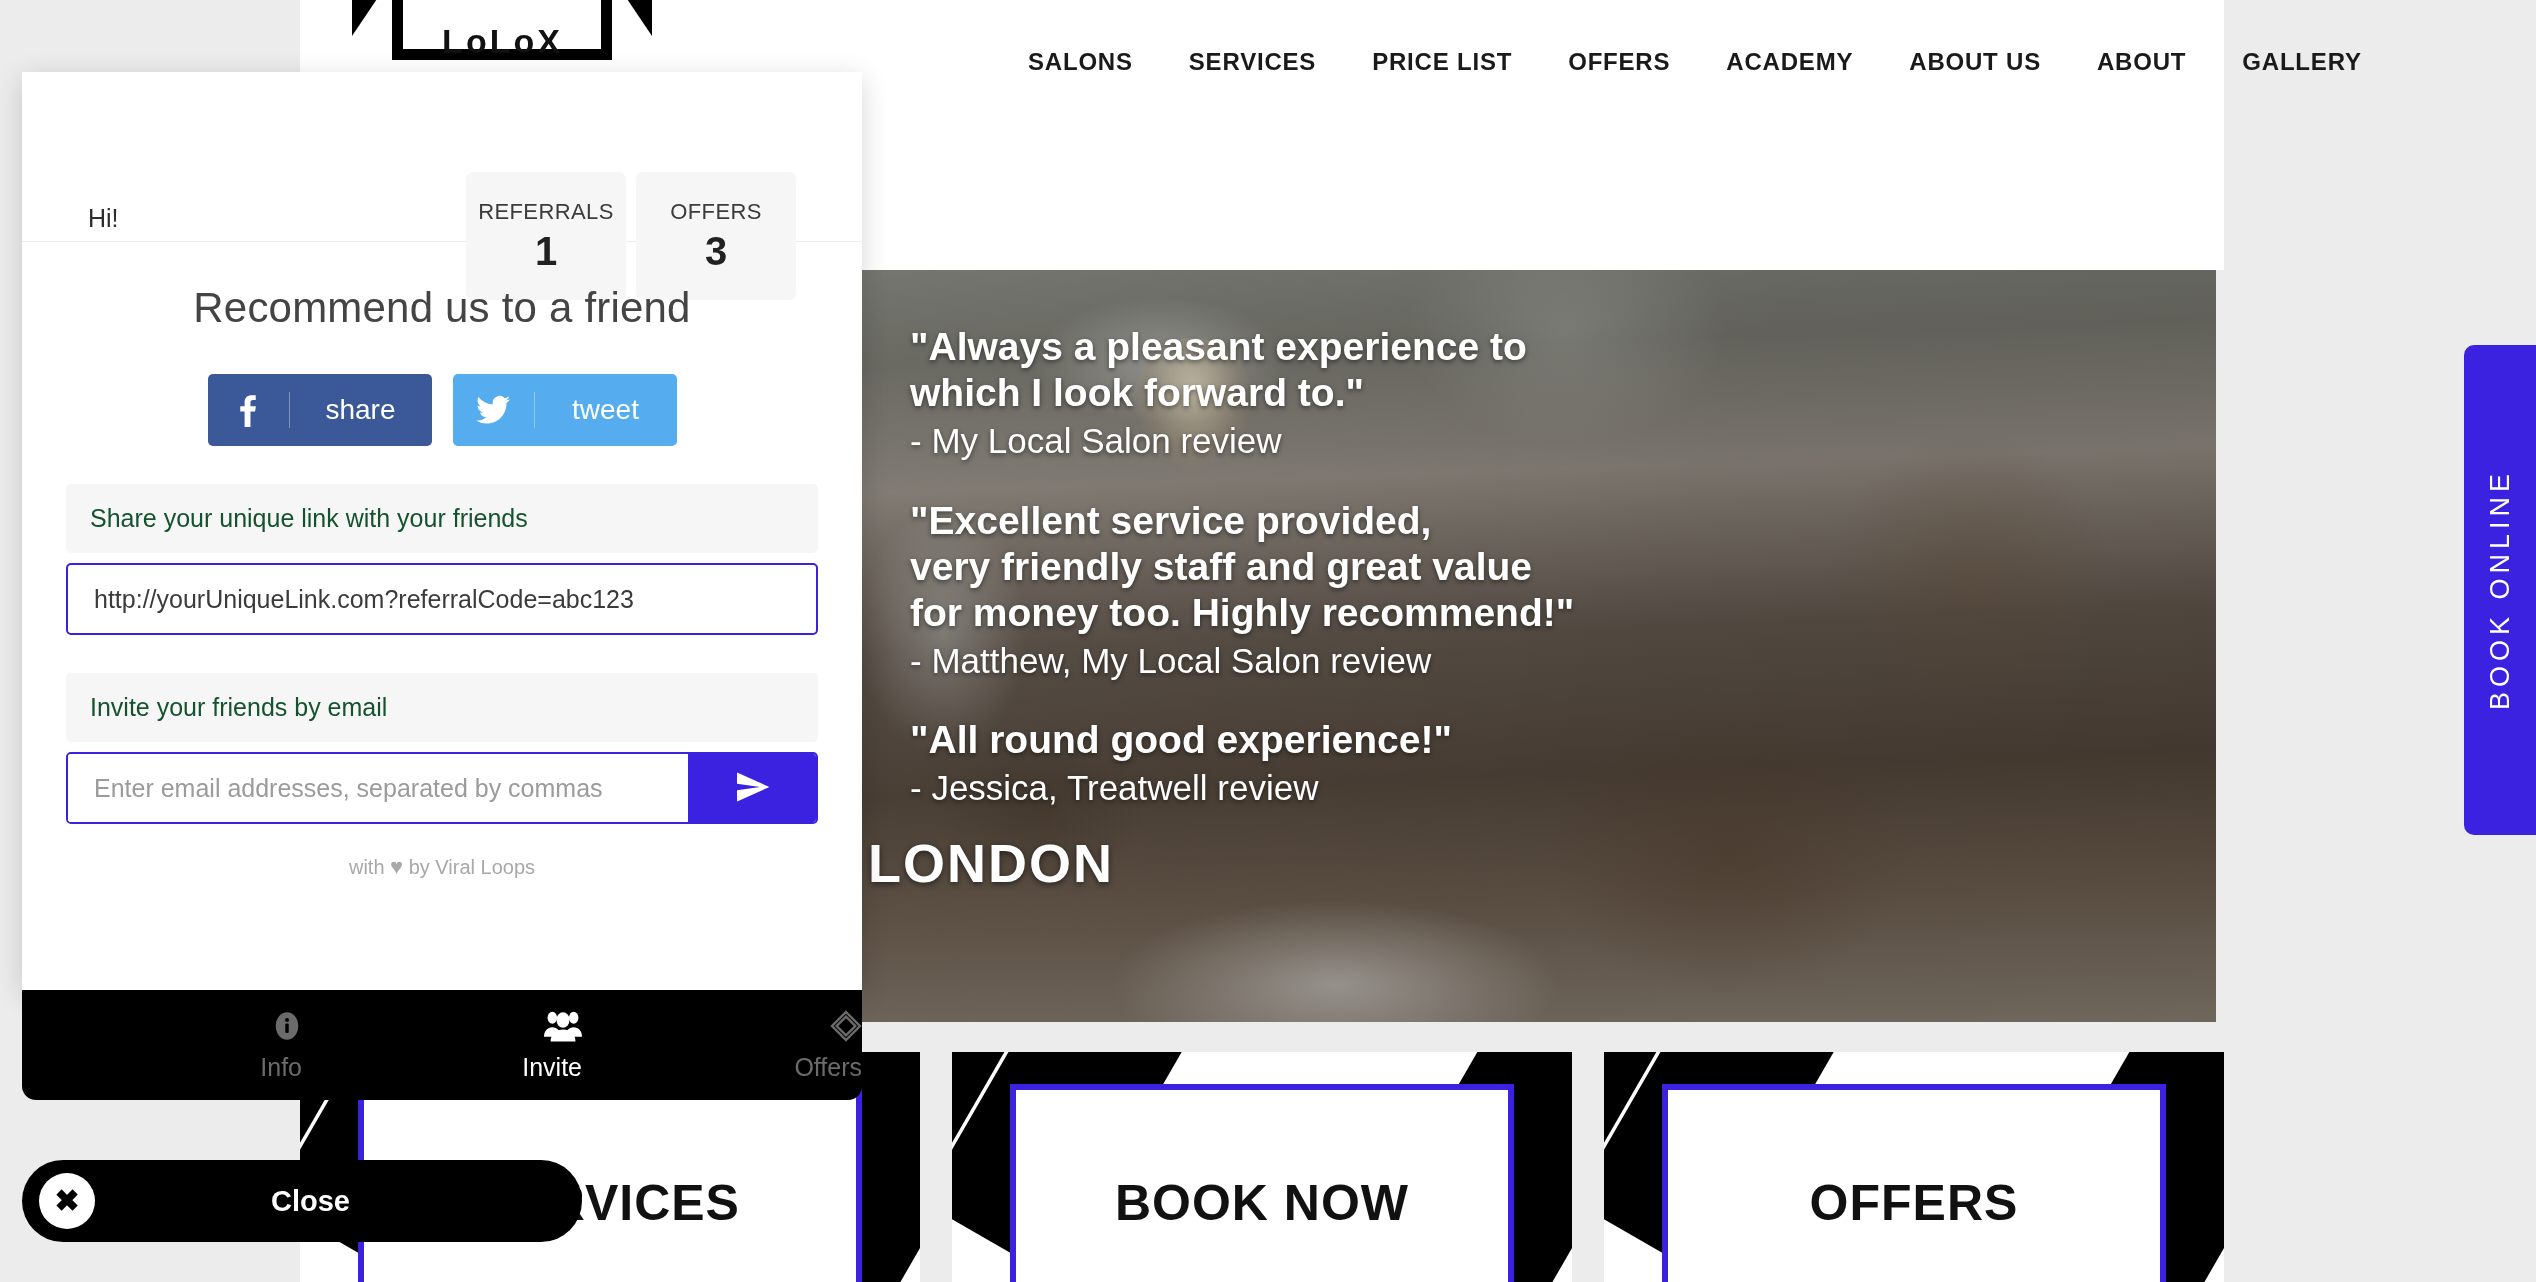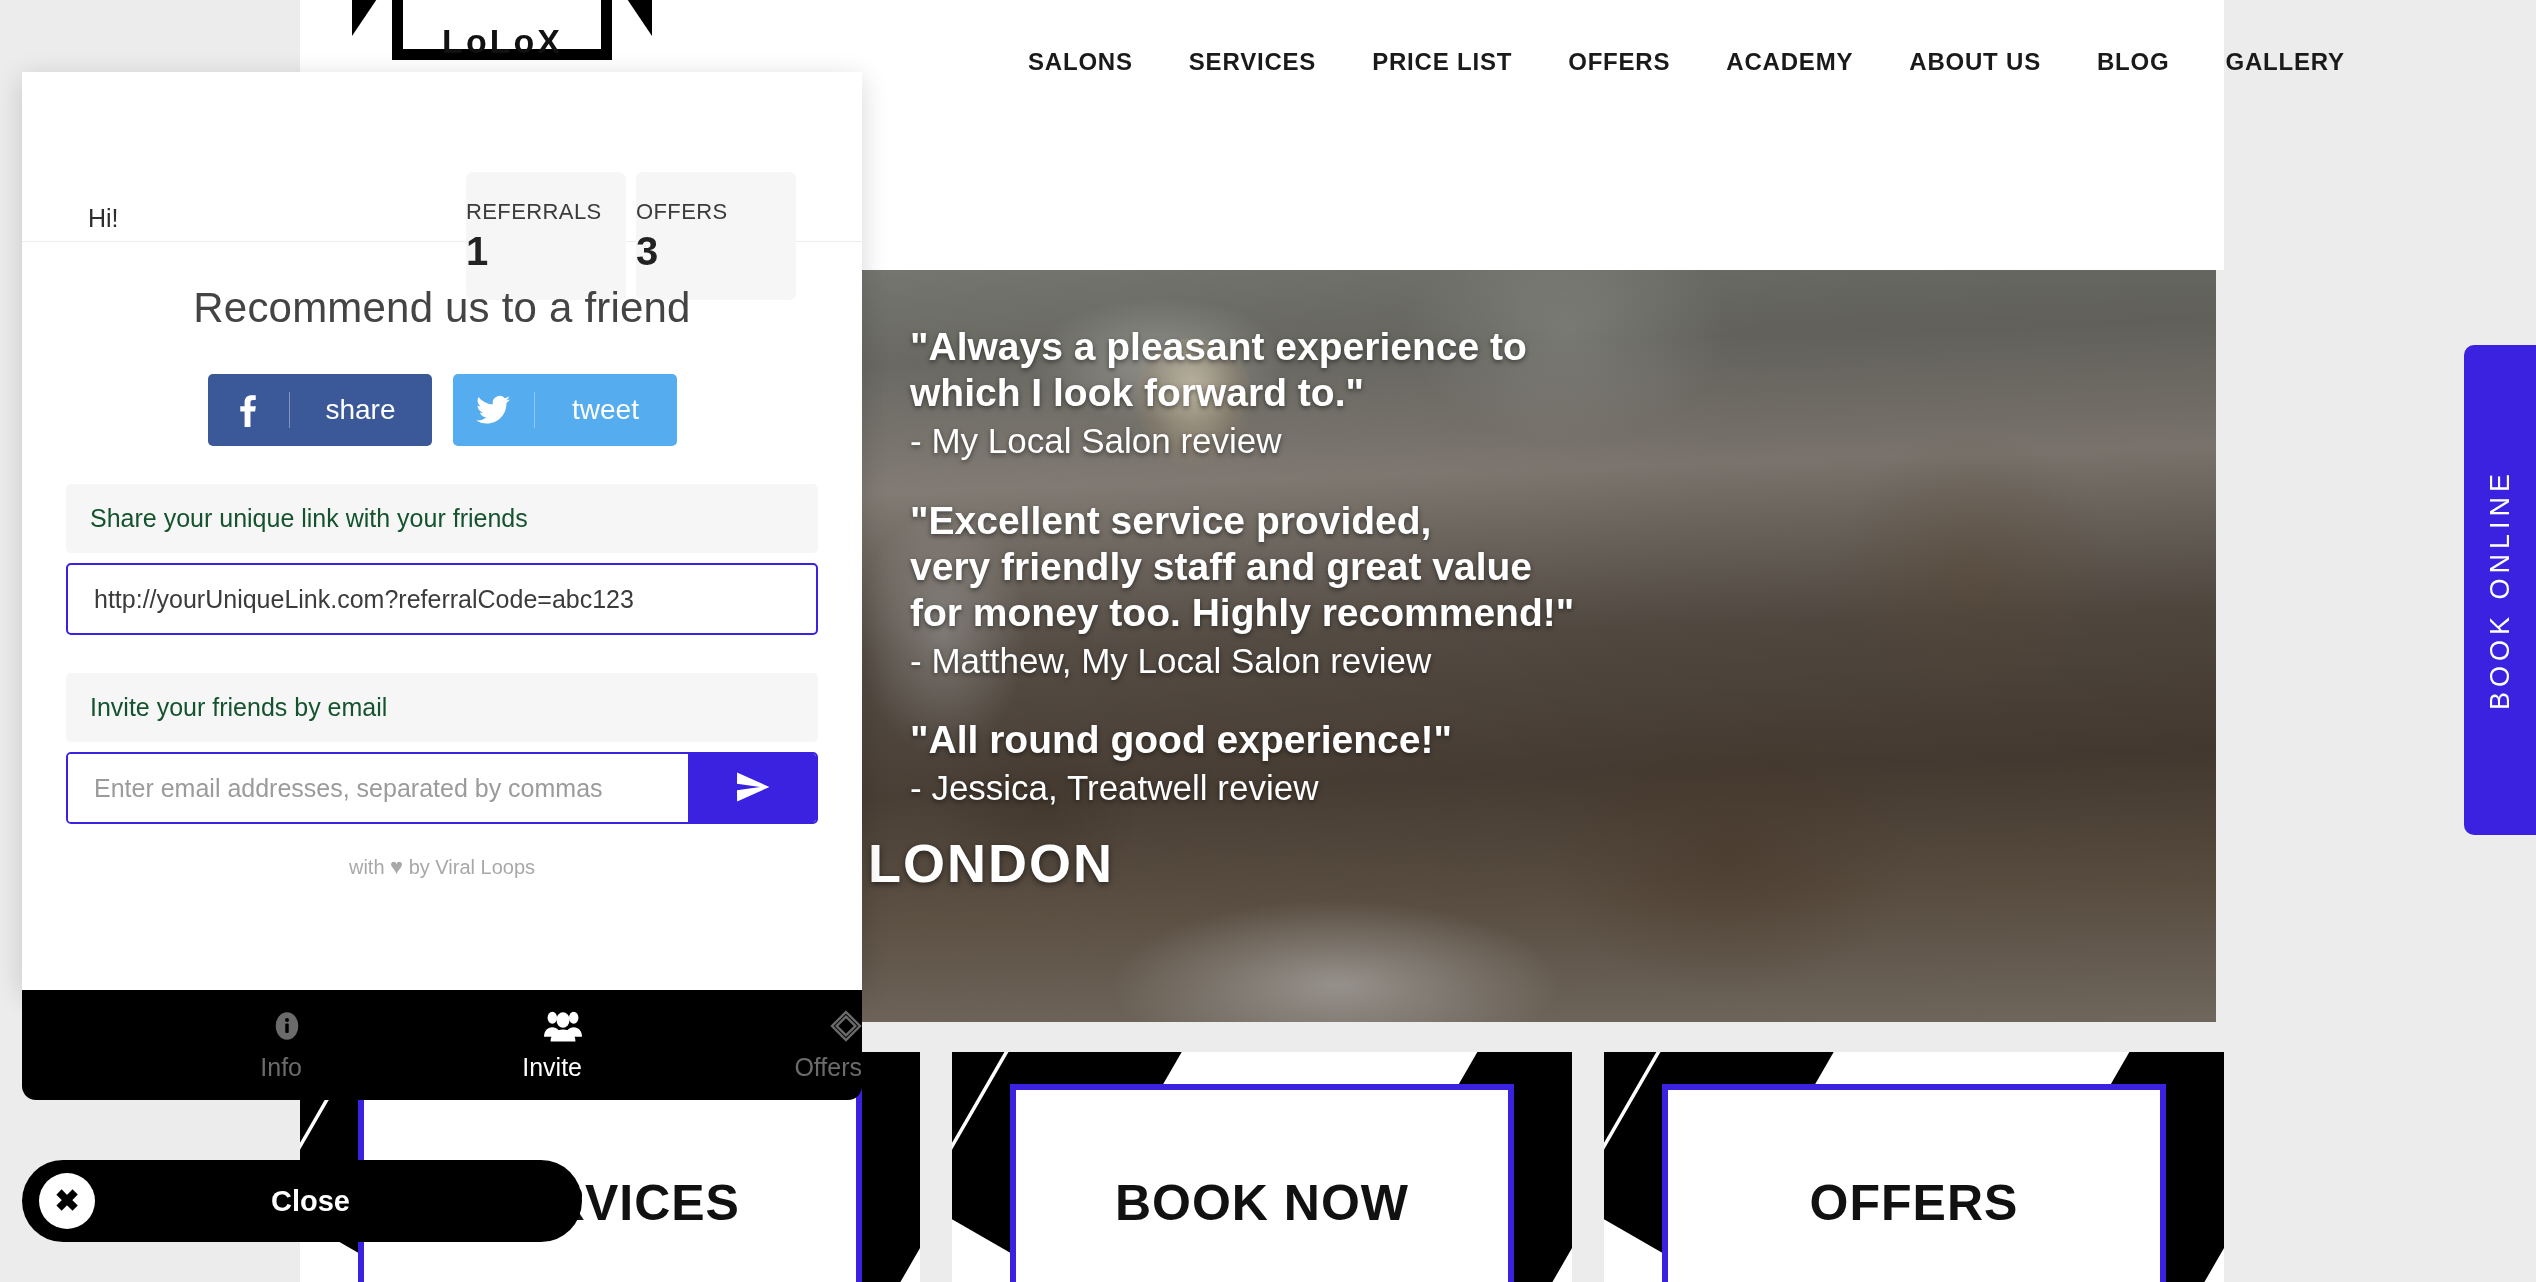--- a/index.html
+++ b/index.html
@@ -147,21 +147,21 @@
   }
   .w-greeting {
     position: absolute; left: 66px; top: 132px;
     font-size: 25px; color: #2d2d2d;
   }
   .w-stats {
     position: absolute; right: 66px; top: 100px; display: flex; gap: 10px;
   }
   .stat-box {
     width: 160px; height: 128px; background: #f6f6f6; border-radius: 7px;
-    display: flex; flex-direction: column; justify-content: center;
+    display: flex; flex-direction: column; align-items: center; justify-content: center;
   }
   .stat-label { font-size: 22px; color: #3b3b3b; letter-spacing: .4px; }
   .stat-value { font-size: 40px; font-weight: 700; color: #222; margin-top: 4px; }
 
   .w-body { position: relative; padding: 0 44px; }
   .w-title {
     text-align: center; font-size: 42px; font-weight: 400; color: #444;
     margin-top: 42px; letter-spacing: .2px;
   }
   .share-row {
@@ -252,21 +252,21 @@
       <div class="logo-text">LoLoX</div>
     </div>
 
     <nav class="site-nav">
       <a href="#">SALONS</a>
       <a href="#">SERVICES</a>
       <a href="#">PRICE LIST</a>
       <a href="#">OFFERS</a>
       <a href="#">ACADEMY</a>
       <a href="#">ABOUT US</a>
-      <a href="#">BLOG</a>
+      <a href="#">ABOUT</a>
       <a href="#">GALLERY</a>
     </nav>
   </div>
 
   <div class="hero">
     <div class="hero-layer"></div>
     <div class="hero-dark-col"></div>
     <div class="hero-chandelier"></div>
     <div class="hero-city">LONDON</div>
 

